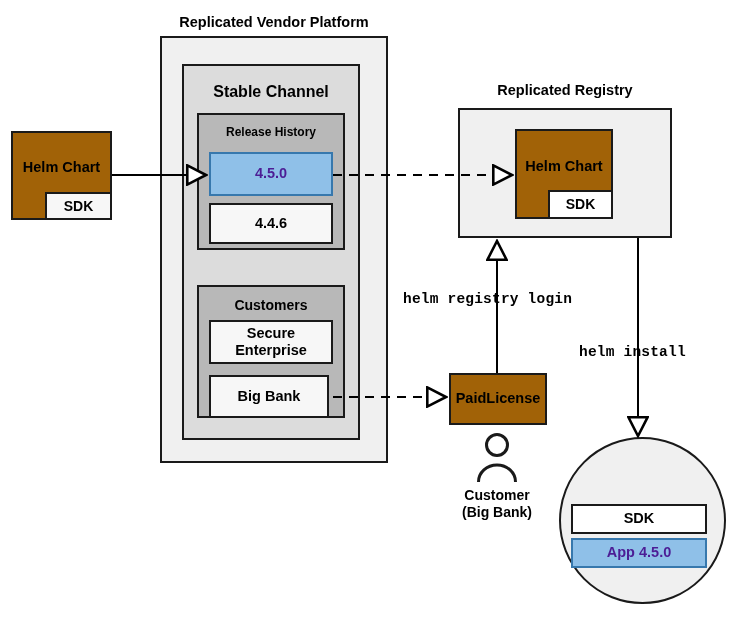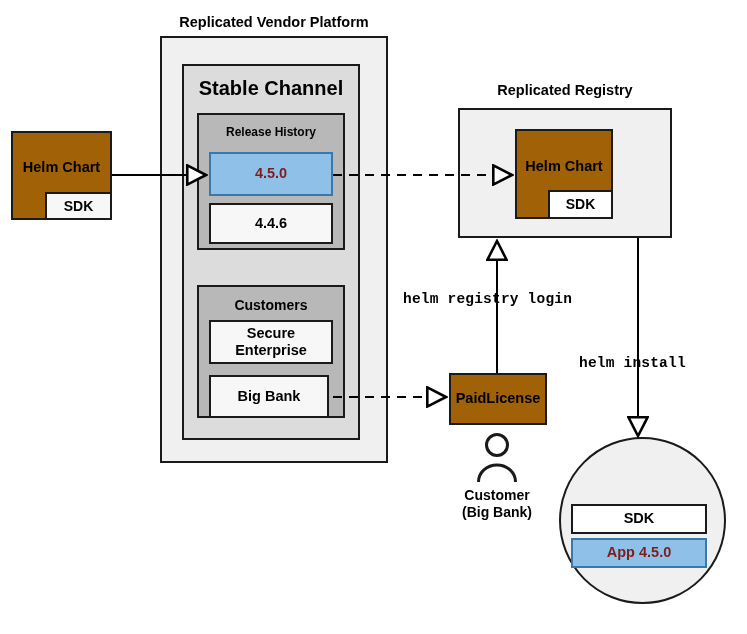--- a/index.html
+++ b/index.html
@@ -44,21 +44,21 @@
     color: #000000;
     white-space: nowrap;
     letter-spacing: 0.2px;
   }
   .grp-outer  { background: #f0f0f0; }
   .grp-mid    { background: #dcdcdc; }
   .grp-inner  { background: #b8b8b8; }
   .fill-light { background: #a16207; }
   .fill-white { background: #f7f7f7; }
   .fill-pure  { background: #ffffff; }
-  .fill-blue  { background: #8fc0e8; border-color: #3778ad; color: #7f1d1d; }
+  .fill-blue  { background: #8fc0e8; border-color: #3778ad; color: #4c1d95; }
   .label-top {
     position: absolute;
     left: 0; right: 0;
     text-align: center;
     font-weight: bold;
     color: #000;
   }
   .circle {
     position: absolute;
     box-sizing: border-box;
@@ -88,21 +88,21 @@
   <div class="box fill-light" style="left:11px; top:131px; width:101px; height:89px; font-size:14.5px;">
     <span style="position:absolute; left:0; right:0; top:26px;">Helm Chart</span>
   </div>
   <div class="box fill-white" style="left:45px; top:192px; width:67px; height:28px; font-size:14px;">
     <span>SDK</span>
   </div>
 
   <div class="box grp-outer" style="left:160px; top:36px; width:228px; height:427px;"></div>
 
   <div class="box grp-mid" style="left:182px; top:64px; width:178px; height:376px;">
-    <span class="label-top" style="top:11px; font-size:20px;">Stable Channel</span>
+    <span class="label-top" style="top:17px; font-size:16px;">Stable Channel</span>
   </div>
 
   <div class="box grp-inner" style="left:197px; top:113px; width:148px; height:137px;">
     <span class="label-top" style="top:10px; font-size:12px;">Release History</span>
   </div>
 
   <div class="box fill-blue" style="left:209px; top:152px; width:124px; height:44px; font-size:14.5px;">
     <span>4.5.0</span>
   </div>
 
@@ -149,21 +149,21 @@
   <div class="circle" style="left:559px; top:437px; width:167px; height:167px;"></div>
 
   <div class="box fill-pure" style="left:571px; top:504px; width:136px; height:30px; font-size:14.5px;">
     <span>SDK</span>
   </div>
   <div class="box fill-blue" style="left:571px; top:538px; width:136px; height:30px; font-size:14.5px;">
     <span>App 4.5.0</span>
   </div>
 
   <div class="mono-label" style="left:403px; top:291px; font-size:14.5px;">helm registry login</div>
-  <div class="mono-label" style="left:579px; top:355px; font-size:14.5px;">helm install</div>
+  <div class="mono-label" style="left:579px; top:344px; font-size:14.5px;">helm install</div>
 
   <svg class="overlay">
     <defs>
       <marker id="solidArrowOpen" viewBox="0 0 12 12" refX="11" refY="6" markerWidth="11" markerHeight="11" orient="auto-start-reverse">
         <path d="M0.8,0.8 L11,6 L0.8,11.2 Z" fill="#ffffff" stroke="#000000" stroke-width="1.4"></path>
       </marker>
       <marker id="upArrowOpen" viewBox="0 0 12 12" refX="11" refY="6" markerWidth="11" markerHeight="11" orient="auto-start-reverse">
         <path d="M0.8,0.8 L11,6 L0.8,11.2 Z" fill="#ffffff" stroke="#000000" stroke-width="1.4"></path>
       </marker>
     </defs>

